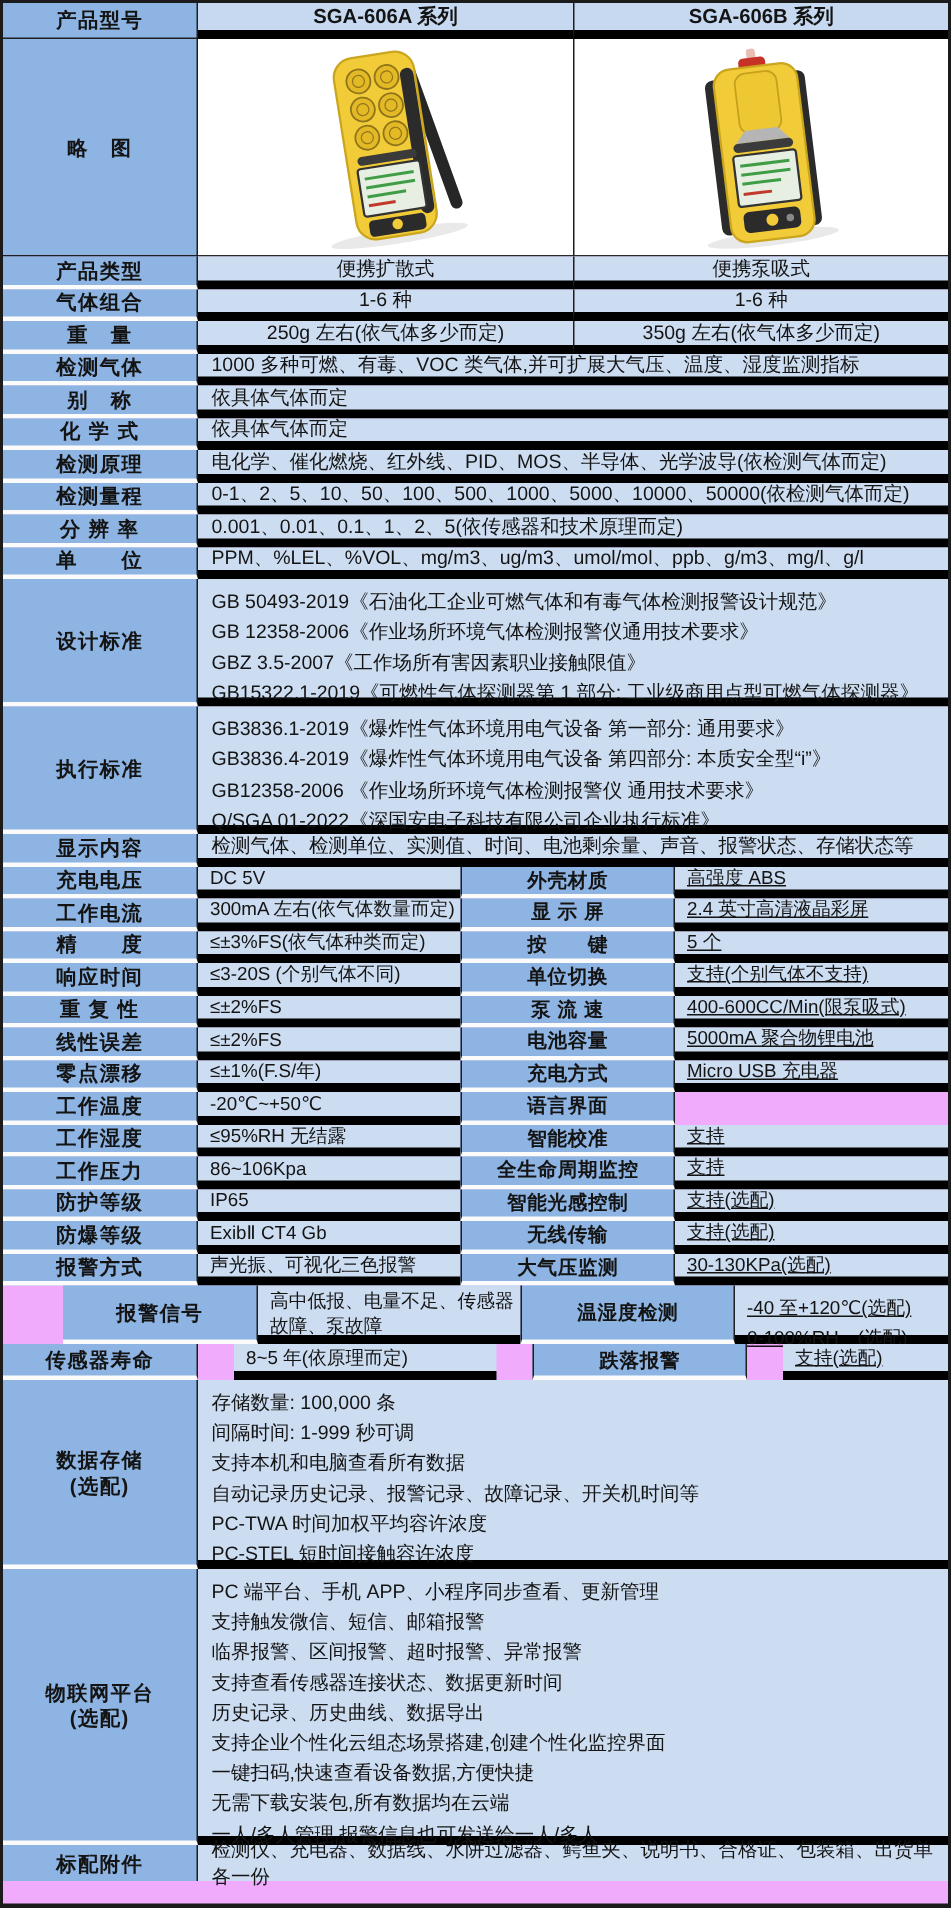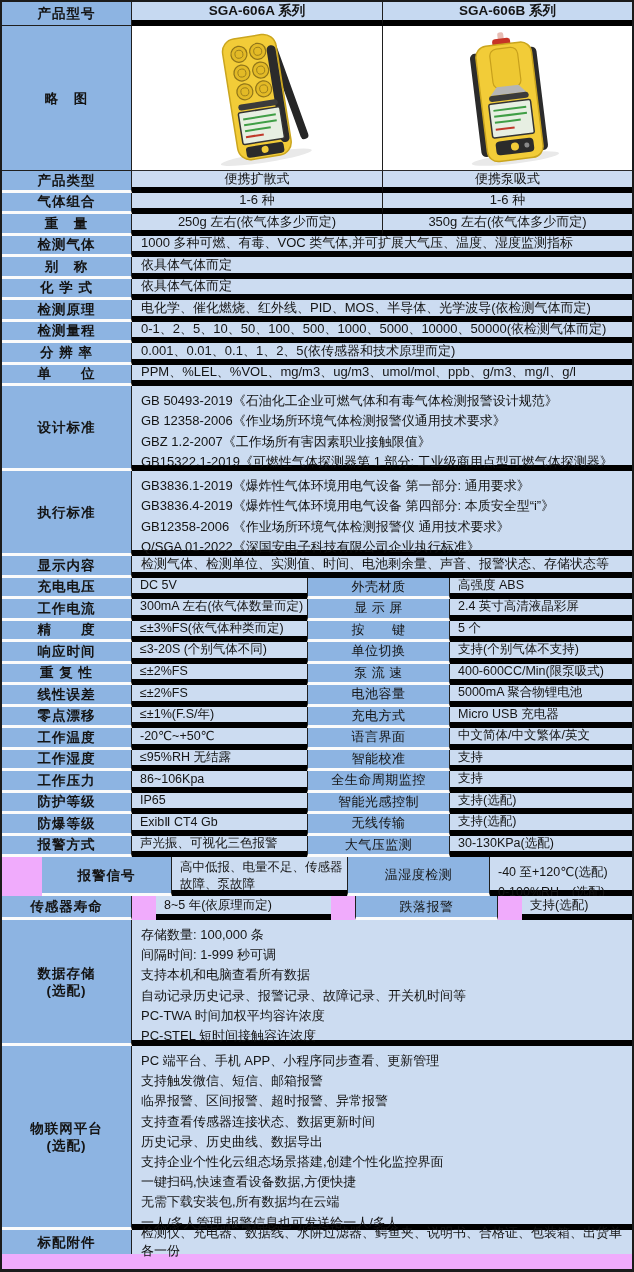--- a/index.html
+++ b/index.html
@@ -16,37 +16,37 @@
     width:130px;flex:0 0 130px;background:#8db4e2;
     display:flex;align-items:center;justify-content:center;flex-direction:column;
     font-weight:bold;font-size:13.5px;letter-spacing:1px;
     border-right:1px solid #1f1f1f;border-bottom:3px solid #fbfbfb;
     text-align:center;line-height:17px;
   }
   .lbl.dark-sep{border-bottom:1px solid #1f1f1f;}
   .lbl2{
     width:143px;flex:0 0 143px;background:#8db4e2;
     display:flex;align-items:center;justify-content:center;
-    font-weight:normal;font-size:13px;letter-spacing:0.5px;
+    font-weight:bold;font-size:13px;letter-spacing:0.5px;
     border-left:1px solid #1f1f1f;border-right:1px solid #1f1f1f;
     border-bottom:3px solid #fbfbfb;text-align:center;line-height:16px;
   }
   
   .val{
     background:#ccdcf1;border-bottom:6px solid #000000;
     display:flex;align-items:center;font-size:13px;
     min-width:0;
   }
   .val.center{justify-content:center;text-align:center;}
   .val.left{padding-left:9px;padding-right:4px;}
   .val.full{flex:1 1 auto;}
   .vA{width:250px;flex:0 0 250px;}
   .vB{flex:1 1 auto;border-left:1px solid #1f1f1f;}
   .v1{width:175px;flex:0 0 175px;font-size:12.5px;padding-left:8px;padding-right:3px;}
-  .v2{flex:1 1 auto;font-size:12.5px;padding-left:8px;padding-right:3px;}
+  .v2{flex:1 1 auto;font-size:12.5px;padding-left:8px;padding-right:3px;text-decoration:underline;}
   .multiline{display:block;padding-top:5px;padding-bottom:2px;}
   .multiline > div{line-height:20.2px;white-space:nowrap;}
   .multiline.tall > div{line-height:20.4px;}
   
   .h-head{height:24px;}
   .h-pic{height:145px;}
   .h-split{height:21.5px;}
   .h-std{height:85px;}
   .h-alarm{height:39px;padding-left:40px;}
   .h-sensor{height:24px;gap:24px;}
@@ -179,21 +179,21 @@
   <div class="row h-split">
     <div class="lbl">单　　位</div>
     <div class="val full left">PPM、%LEL、%VOL、mg/m3、ug/m3、umol/mol、ppb、g/m3、mg/l、g/l</div>
   </div>
 
   <div class="row h-std">
     <div class="lbl">设计标准</div>
     <div class="val full left multiline tall">
       <div>GB 50493-2019《石油化工企业可燃气体和有毒气体检测报警设计规范》</div>
       <div>GB 12358-2006《作业场所环境气体检测报警仪通用技术要求》</div>
-      <div>GBZ 1.2-2007《工作场所有害因素职业接触限值》</div>
+      <div>GBZ 3.5-2007《工作场所有害因素职业接触限值》</div>
       <div>GB15322.1-2019《可燃性气体探测器第 1 部分: 工业级商用点型可燃气体探测器》</div>
     </div>
   </div>
 
   <div class="row h-std">
     <div class="lbl">执行标准</div>
     <div class="val full left multiline tall">
       <div>GB3836.1-2019《爆炸性气体环境用电气设备 第一部分: 通用要求》</div>
       <div>GB3836.4-2019《爆炸性气体环境用电气设备 第四部分: 本质安全型“i”》</div>
       <div>GB12358-2006 《作业场所环境气体检测报警仪 通用技术要求》</div>
@@ -245,21 +245,20 @@
   <div class="row h-split">
     <div class="lbl">零点漂移</div>
     <div class="val v1">≤±1%(F.S/年)</div>
     <div class="lbl2">充电方式</div>
     <div class="val v2">Micro USB 充电器</div>
   </div>
   <div class="row h-split">
     <div class="lbl">工作温度</div>
     <div class="val v1">-20℃~+50℃</div>
     <div class="lbl2">语言界面</div>
-    <div class="val v2">中文简体/中文繁体/英文</div>
   </div>
   <div class="row h-split">
     <div class="lbl">工作湿度</div>
     <div class="val v1">≤95%RH 无结露</div>
     <div class="lbl2">智能校准</div>
     <div class="val v2">支持</div>
   </div>
   <div class="row h-split">
     <div class="lbl">工作压力</div>
     <div class="val v1">86~106Kpa</div>

